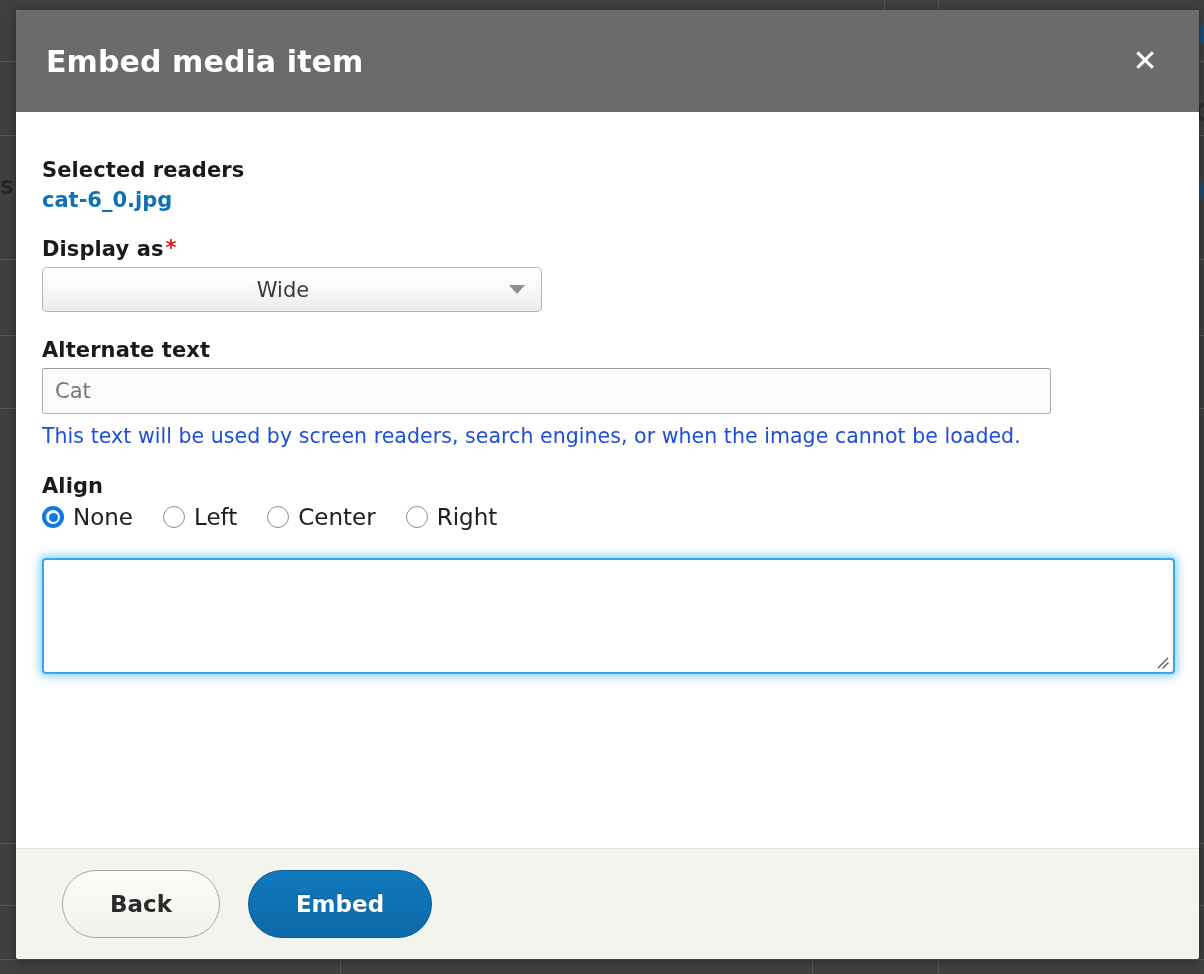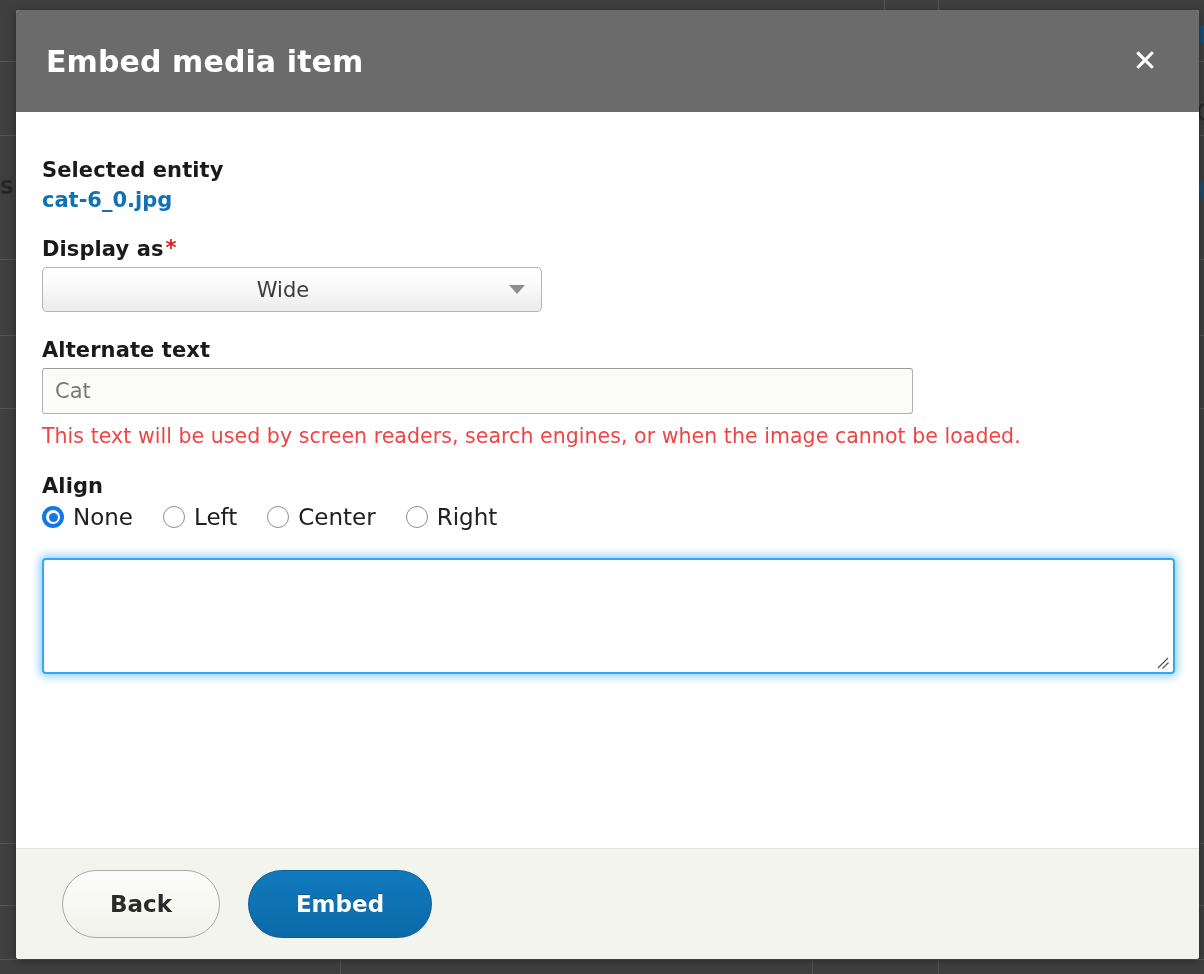--- a/index.html
+++ b/index.html
@@ -132,37 +132,37 @@
     width: 0; height: 0;
     border-left: 8px solid transparent;
     border-right: 8px solid transparent;
     border-top: 9px solid #8e8e8e;
     margin-right: 4px;
   }
 
   
   #alt-text-input {
     display: block;
-    width: 871px;
+    width: 1009px;
     height: 46px;
     border: 1px solid #b0b0b0;
     border-top-color: #9a9a9a;
     border-radius: 3px;
     background: #fbfbfa;
     font-size: 21px;
     color: #be185d;
     padding: 16px 12px;
     font-family: "DejaVu Sans", "Liberation Sans", sans-serif;
     margin-bottom: 10px;
   }
   #alt-text-input::placeholder { color: #787878; opacity: 1; }
 
   #alt-description {
     font-size: 20.5px;
-    color: #ef4444;
+    color: #1d4ed8;
     margin: 0 0 26px 0;
     letter-spacing: 0.05px;
   }
 
   
   #align-group {
     display: flex;
     align-items: center;
     margin-bottom: 28px;
   }
@@ -284,21 +284,21 @@
 
 <div id="modal">
 
   <div id="modal-header">
     <div id="modal-title">Embed media item</div>
     <button id="close-button">✕</button>
   </div>
 
   <div id="modal-body">
 
-    <div class="field-label">Selected entity</div>
+    <div class="field-label">Selected readers</div>
     <a id="entity-link" href="#">cat-6_0.jpg</a>
 
     <div class="field-label">
       <span>Display as</span><span class="required-mark">*</span>
     </div>
     <div id="display-select">
       <span id="display-select-value">Wide</span>
       <span id="select-arrow"></span>
     </div>
 

